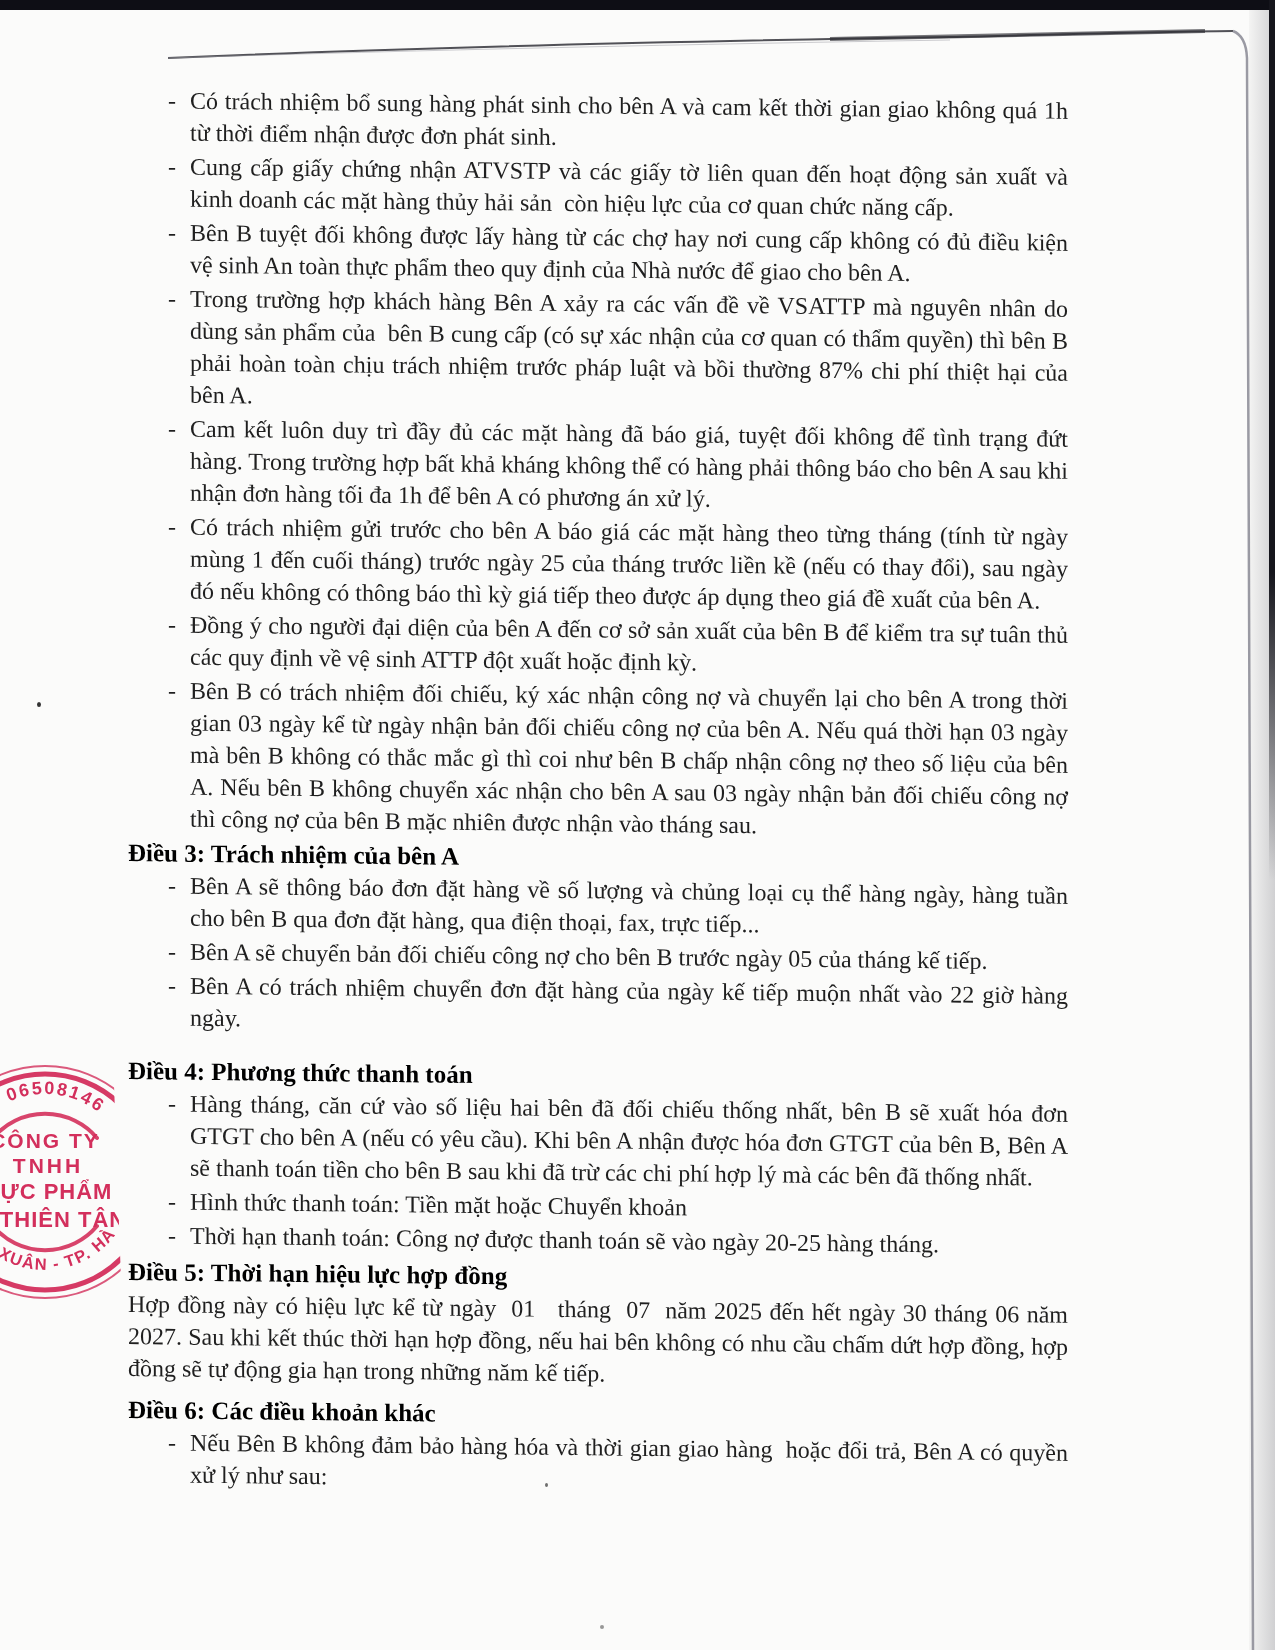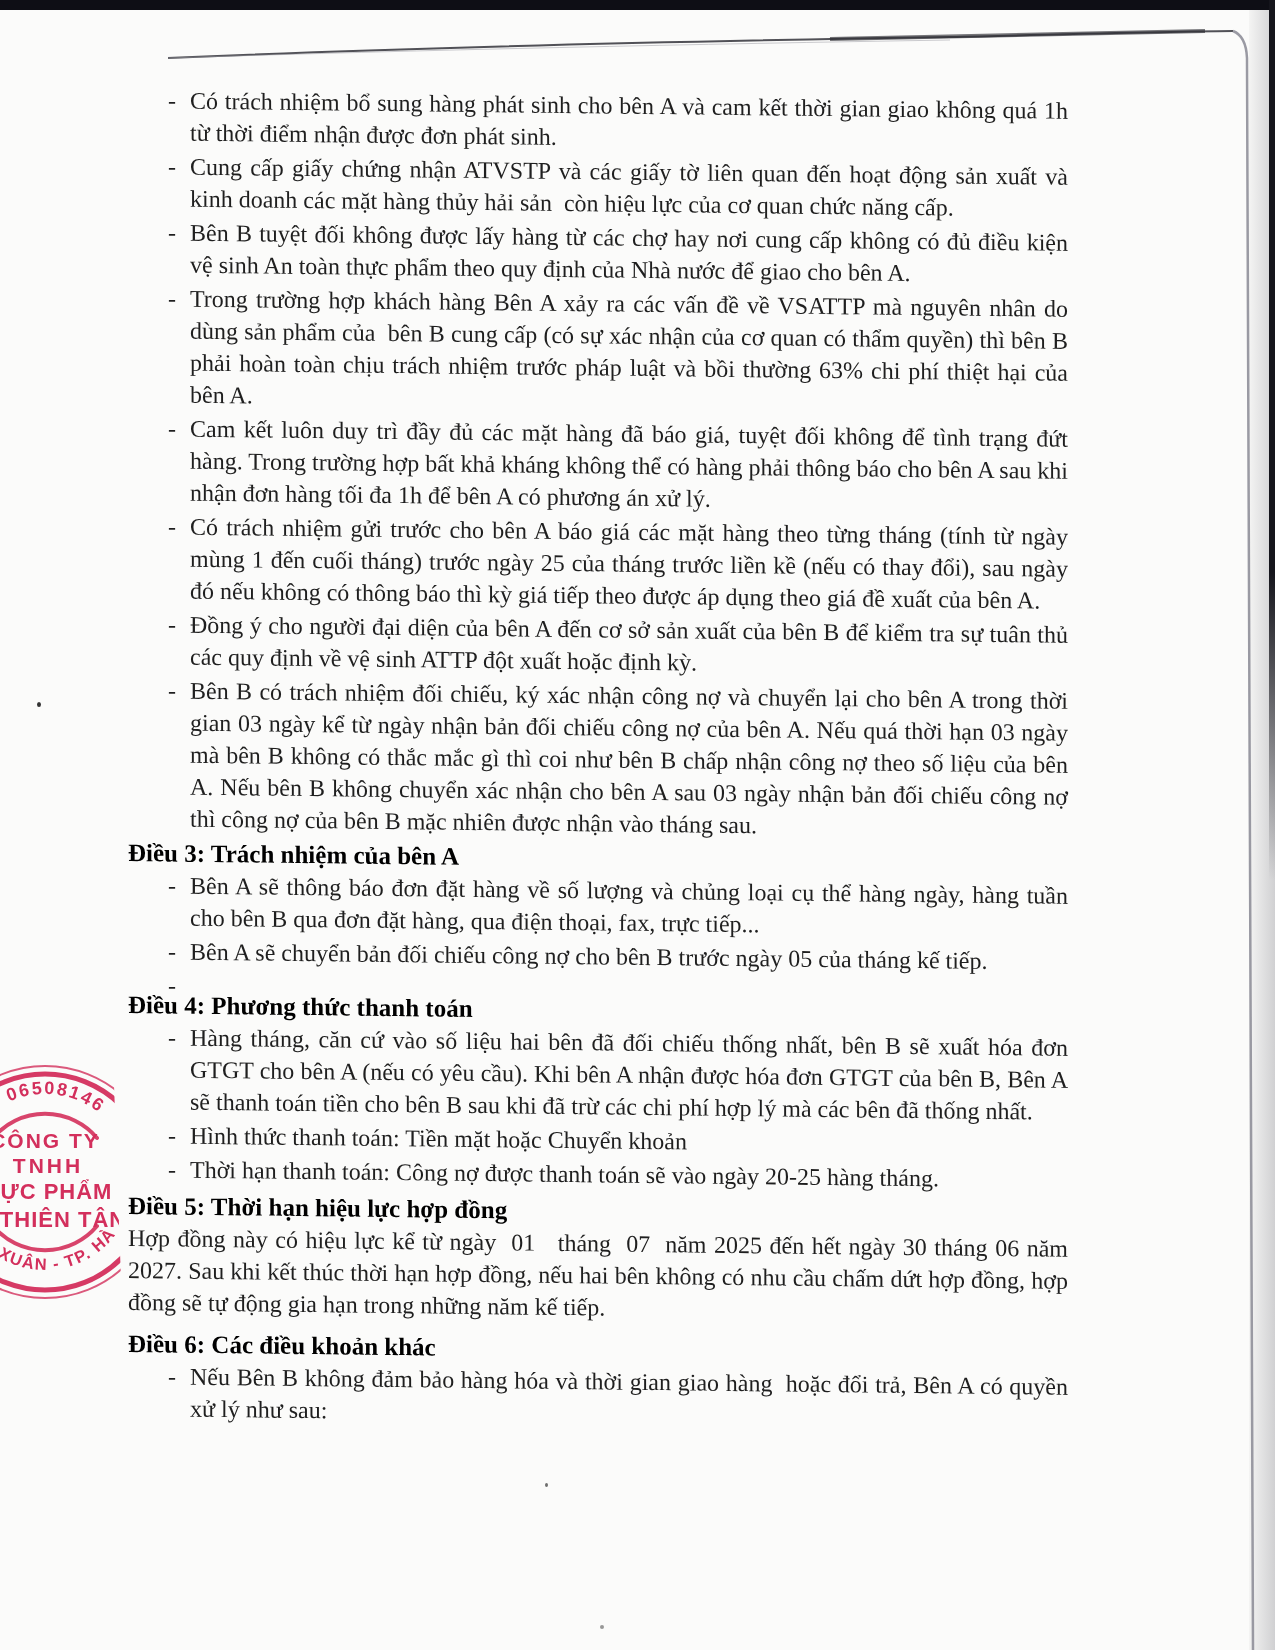--- a/index.html
+++ b/index.html
@@ -55,32 +55,32 @@
   <div class="speck" style="left:545px;top:1483px;width:3px;height:4px;opacity:.7;"></div>
   <div class="speck" style="left:600px;top:1625px;width:4px;height:4px;opacity:.5;"></div>
   <div class="speck" style="left:1254px;top:1402px;width:3px;height:9px;background:#c08a7a;opacity:.8;"></div>
 
   <div class="content">
 
     <ul class="blist">
       <li><span class="dash">-</span><span class="t">Có trách nhiệm bổ sung hàng phát sinh cho bên A và cam kết thời gian giao không quá 1h từ thời điểm nhận được đơn phát sinh.</span></li>
       <li><span class="dash">-</span><span class="t">Cung cấp giấy chứng nhận ATVSTP và các giấy tờ liên quan đến hoạt động sản xuất và kinh doanh các mặt hàng thủy hải sản  còn hiệu lực của cơ quan chức năng cấp.</span></li>
       <li><span class="dash">-</span><span class="t">Bên B tuyệt đối không được lấy hàng từ các chợ hay nơi cung cấp không có đủ điều kiện vệ sinh An toàn thực phẩm theo quy định của Nhà nước để giao cho bên A.</span></li>
-      <li><span class="dash">-</span><span class="t">Trong trường hợp khách hàng Bên A xảy ra các vấn đề về VSATTP mà nguyên nhân do dùng sản phẩm của  bên B cung cấp (có sự xác nhận của cơ quan có thẩm quyền) thì bên B phải hoàn toàn chịu trách nhiệm trước pháp luật và bồi thường 63% chi phí thiệt hại của bên A.</span></li>
+      <li><span class="dash">-</span><span class="t">Trong trường hợp khách hàng Bên A xảy ra các vấn đề về VSATTP mà nguyên nhân do dùng sản phẩm của  bên B cung cấp (có sự xác nhận của cơ quan có thẩm quyền) thì bên B phải hoàn toàn chịu trách nhiệm trước pháp luật và bồi thường 87% chi phí thiệt hại của bên A.</span></li>
       <li><span class="dash">-</span><span class="t">Cam kết luôn duy trì đầy đủ các mặt hàng đã báo giá, tuyệt đối không để tình trạng đứt hàng. Trong trường hợp bất khả kháng không thể có hàng phải thông báo cho bên A sau khi nhận đơn hàng tối đa 1h để bên A có phương án xử lý.</span></li>
       <li><span class="dash">-</span><span class="t">Có trách nhiệm gửi trước cho bên A báo giá các mặt hàng theo từng tháng (tính từ ngày mùng 1 đến cuối tháng) trước ngày 25 của tháng trước liền kề (nếu có thay đổi), sau ngày đó nếu không có thông báo thì kỳ giá tiếp theo được áp dụng theo giá đề xuất của bên A.</span></li>
       <li><span class="dash">-</span><span class="t">Đồng ý cho người đại diện của bên A đến cơ sở sản xuất của bên B để kiểm tra sự tuân thủ các quy định về vệ sinh ATTP đột xuất hoặc định kỳ.</span></li>
       <li><span class="dash">-</span><span class="t">Bên B có trách nhiệm đối chiếu, ký xác nhận công nợ và chuyển lại cho bên A trong thời gian 03 ngày kể từ ngày nhận bản đối chiếu công nợ của bên A. Nếu quá thời hạn 03 ngày mà bên B không có thắc mắc gì thì coi như bên B chấp nhận công nợ theo số liệu của bên A. Nếu bên B không chuyển xác nhận cho bên A sau 03 ngày nhận bản đối chiếu công nợ thì công nợ của bên B mặc nhiên được nhận vào tháng sau.</span></li>
     </ul>
 
     <div class="h">Điều 3: Trách nhiệm của bên A</div>
     <ul class="blist">
       <li><span class="dash">-</span><span class="t">Bên A sẽ thông báo đơn đặt hàng về số lượng và chủng loại cụ thể hàng ngày, hàng tuần cho bên B qua đơn đặt hàng, qua điện thoại, fax, trực tiếp...</span></li>
       <li><span class="dash">-</span><span class="t">Bên A sẽ chuyển bản đối chiếu công nợ cho bên B trước ngày 05 của tháng kế tiếp.</span></li>
-      <li><span class="dash">-</span></li>
+      <li><span class="dash">-</span><span class="t">Bên A có trách nhiệm chuyển đơn đặt hàng của ngày kế tiếp muộn nhất vào 22 giờ hàng ngày.</span></li>
     </ul>
 
     <div class="h mt22">Điều 4: Phương thức thanh toán</div>
     <ul class="blist">
       <li><span class="dash">-</span><span class="t">Hàng tháng, căn cứ vào số liệu hai bên đã đối chiếu thống nhất, bên B sẽ xuất hóa đơn GTGT cho bên A (nếu có yêu cầu). Khi bên A nhận được hóa đơn GTGT của bên B, Bên A sẽ thanh toán tiền cho bên B sau khi đã trừ các chi phí hợp lý mà các bên đã thống nhất.</span></li>
       <li class="mt6"><span class="dash">-</span><span class="t">Hình thức thanh toán: Tiền mặt hoặc Chuyển khoản</span></li>
       <li class="mt6"><span class="dash">-</span><span class="t">Thời hạn thanh toán: Công nợ được thanh toán sẽ vào ngày 20-25 hàng tháng.</span></li>
     </ul>
 
     <div class="h mt4">Điều 5: Thời hạn hiệu lực hợp đồng</div>

